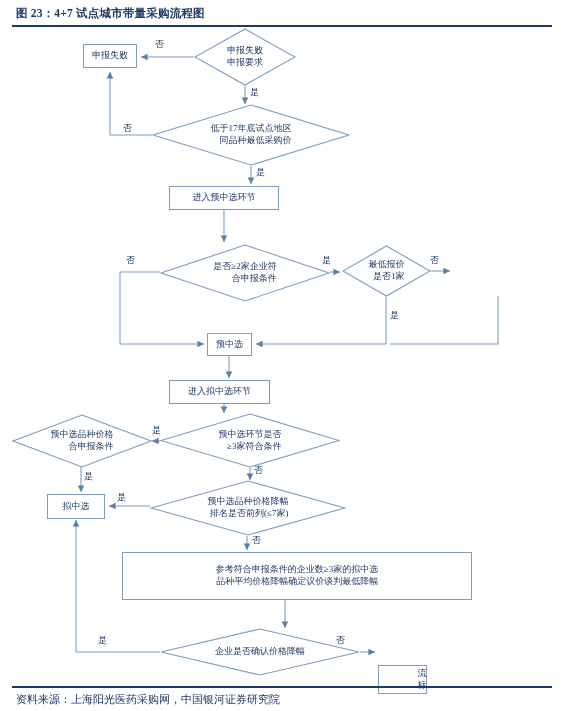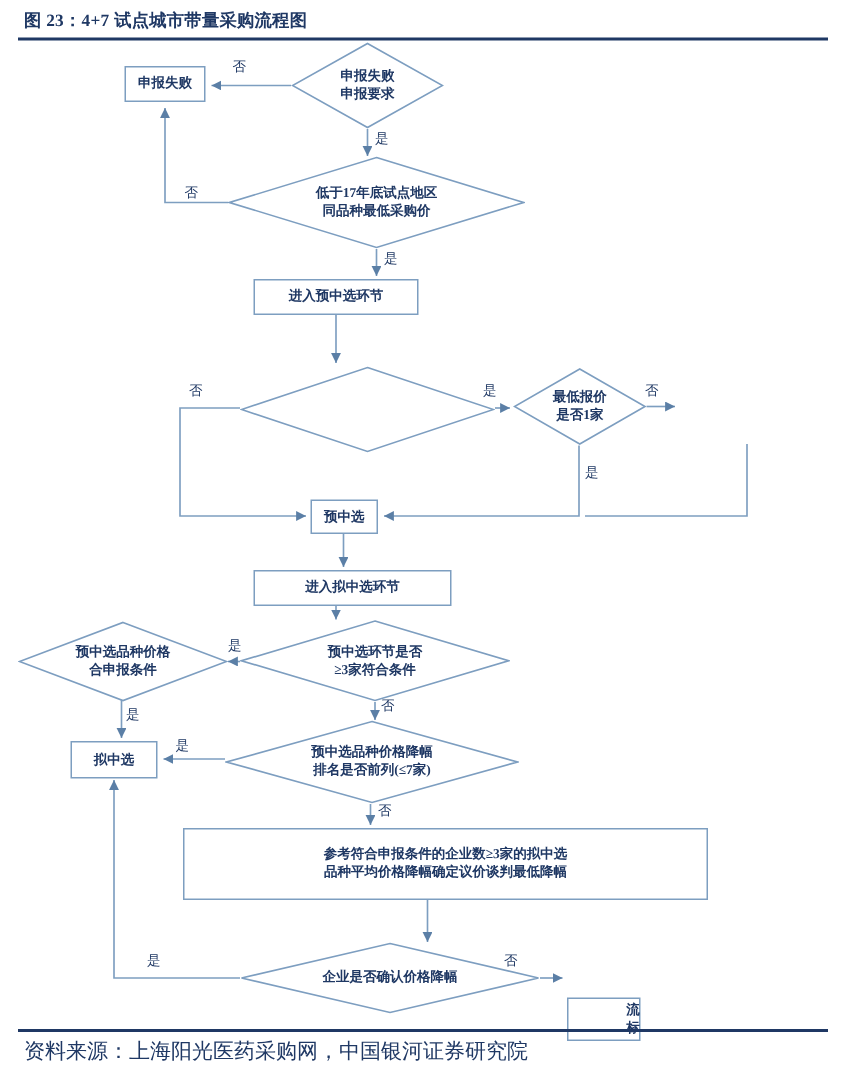--- a/index.html
+++ b/index.html
@@ -34,21 +34,21 @@
   
   #footer-rule {
     position: absolute;
     left: 12px; top: 686px;
     width: 540px; height: 1.5px;
     background: #1f3864;
   }
   #source-note {
     position: absolute;
     left: 16px; top: 692px;
-    font-size: 14px;
+    font-size: 11px;
     color: #1f3864;
     white-space: nowrap;
   }
 
   
   #flow-canvas {
     position: absolute;
     left: 0; top: 0;
     width: 564px; height: 711px;
   }
@@ -58,25 +58,24 @@
     width: 564px; height: 711px;
     pointer-events: none;
   }
 
   
   .node {
     position: absolute;
     display: flex;
     align-items: center;
     justify-content: center;
-    text-align: center;
+    text-align: right;
     color: #1f3864;
     font-size: 9px;
     line-height: 1.28;
-    font-weight: bold;
   }
   .node.process {
     border: 1px solid #7d9ec0;
     background: #ffffff;
     padding: 2px 4px;
   }
   .node .lbl { display: block; white-space: pre-line; }
 
   .node.decision {
     background: transparent;
@@ -182,36 +181,38 @@
   </div>
 
   <div class="node process" style="left:169px; top:186px; width:110px; height:24px;">
     <span class="lbl">进入预中选环节</span>
   </div>
 
   <div class="node decision" style="left:160px; top:244px; width:170px; height:58px;">
     <svg class="dia" viewBox="0 0 170 58" preserveAspectRatio="none">
       <polygon points="85,1 169,29 85,57 1,29" fill="#ffffff" stroke="#7d9ec0" stroke-width="1.1"></polygon>
     </svg>
+    <span class="lbl">是否≥2家企业符
+合申报条件</span>
   </div>
 
   <div class="node decision" style="left:342px; top:245px; width:89px; height:52px;">
     <svg class="dia" viewBox="0 0 89 52" preserveAspectRatio="none">
       <polygon points="44.5,1 88,26 44.5,51 1,26" fill="#ffffff" stroke="#7d9ec0" stroke-width="1.1"></polygon>
     </svg>
     <span class="lbl">最低报价
 是否1家</span>
   </div>
 
 
   <div class="node process" style="left:207px; top:333px; width:45px; height:23px;">
     <span class="lbl">预中选</span>
   </div>
 
-  <div class="node process" style="left:169px; top:380px; width:132px; height:24px;">
+  <div class="node process" style="left:169px; top:380px; width:101px; height:24px;">
     <span class="lbl">进入拟中选环节</span>
   </div>
 
   <div class="node decision" style="left:160px; top:413px; width:180px; height:55px;">
     <svg class="dia" viewBox="0 0 180 55" preserveAspectRatio="none">
       <polygon points="90,1 179,27.5 90,54 1,27.5" fill="#ffffff" stroke="#7d9ec0" stroke-width="1.1"></polygon>
     </svg>
     <span class="lbl">预中选环节是否
 ≥3家符合条件</span>
   </div>

